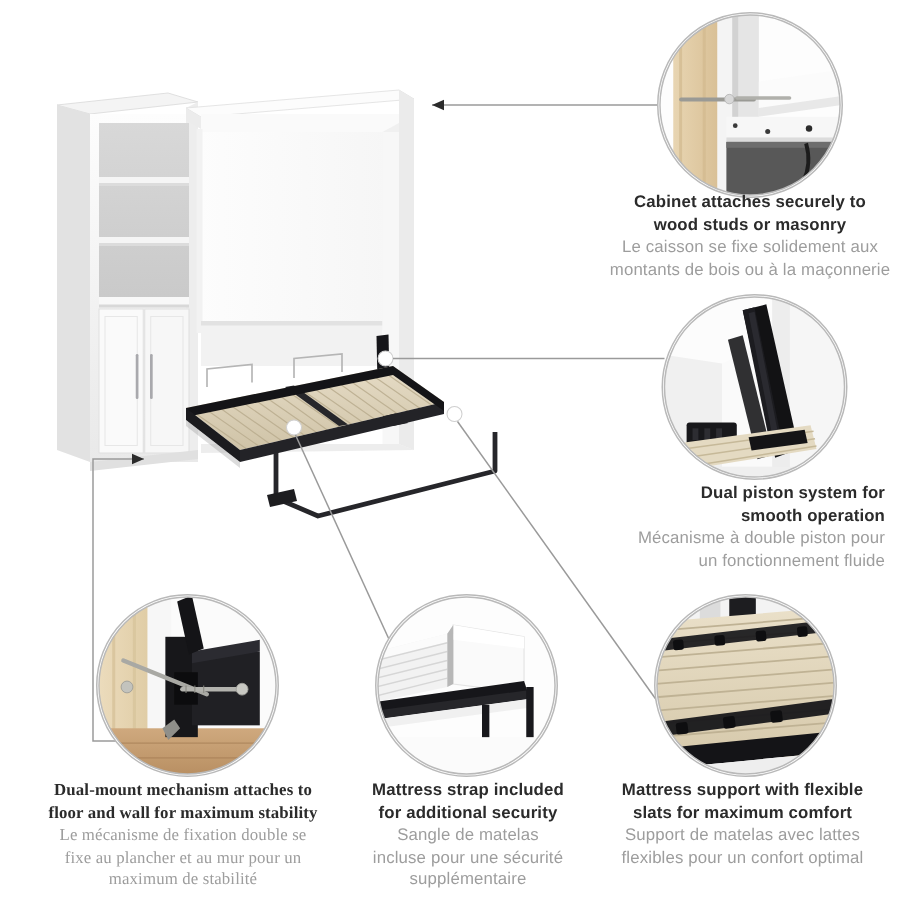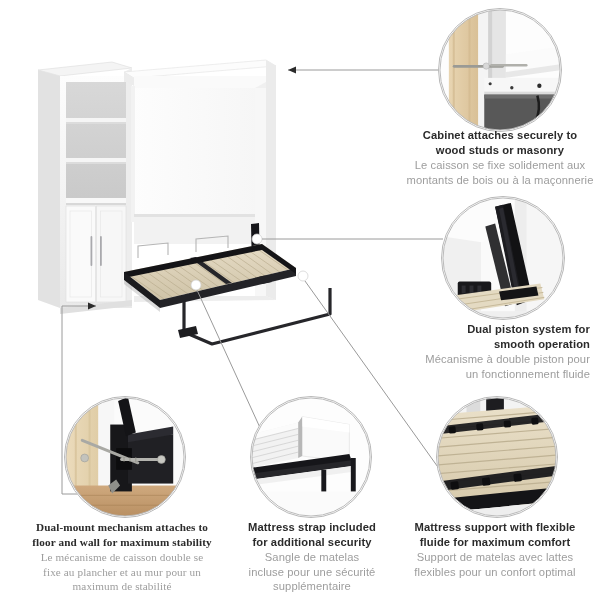--- a/index.html
+++ b/index.html
@@ -377,21 +377,21 @@
       <circle cx="61" cy="61" r="60" fill="none" stroke="#b9b9b9" stroke-width="1"></circle>
     </svg>
   </div>
 
   <div class="callout" style="left:8px;top:520px;width:228px;font-family:Liberation Serif, serif;">
     <div class="en">
       <div>Dual-mount mechanism attaches to</div>
       <div>floor and wall for maximum stability</div>
     </div>
     <div class="fr">
-      <div>Le mécanisme de caisson double se</div>
+      <div>Le mécanisme de fixation double se</div>
       <div>fixe au plancher et au mur pour un</div>
       <div>maximum de stabilité</div>
     </div>
   </div>
 
   <div class="bubble" style="left:250px;top:396px;width:122px;height:122px;">
     <svg viewBox="0 0 122 122">
       <defs>
           <clipPath id="c4">
             <circle cx="61" cy="61" r="60"></circle>
@@ -492,21 +492,21 @@
 
         <polygon points="0,118 122,106 122,122 0,122" fill="#eeeeee"></polygon>
       </g>
       <circle cx="61" cy="61" r="60" fill="none" stroke="#b9b9b9" stroke-width="1"></circle>
     </svg>
   </div>
 
   <div class="callout" style="left:392px;top:520px;width:206px;">
     <div class="en">
       <div>Mattress support with flexible</div>
-      <div>fluide for maximum comfort</div>
+      <div>slats for maximum comfort</div>
     </div>
     <div class="fr">
       <div>Support de matelas avec lattes</div>
       <div>flexibles pour un confort optimal</div>
     </div>
   </div>
 
 </div>
 
 </body></html>

